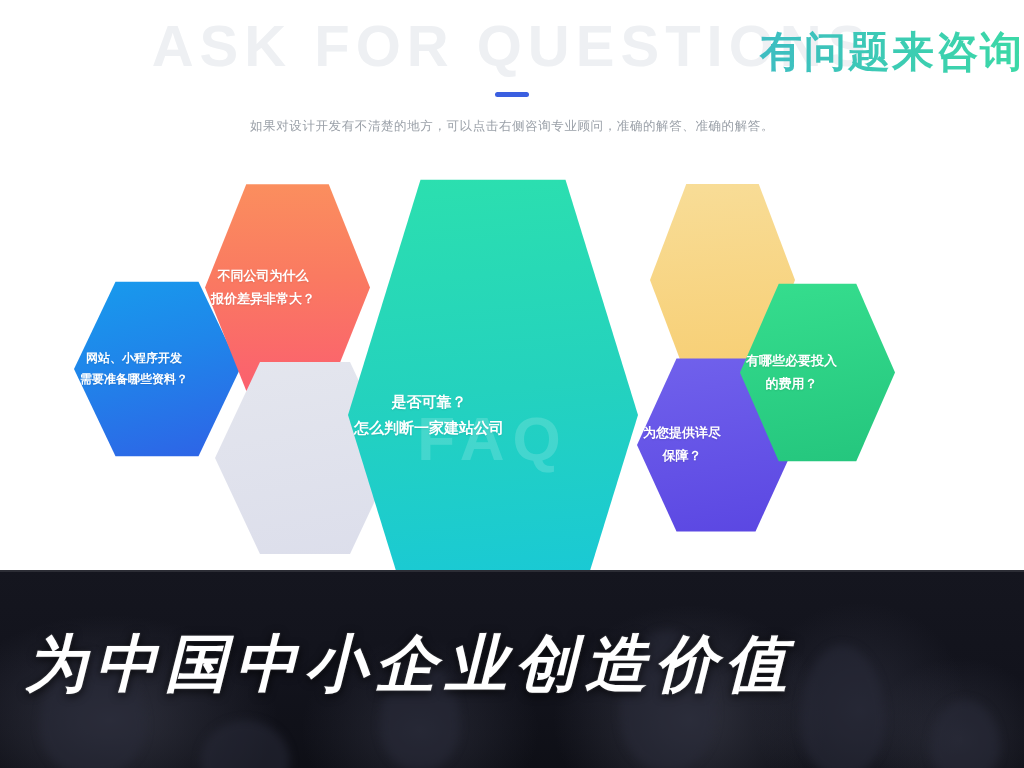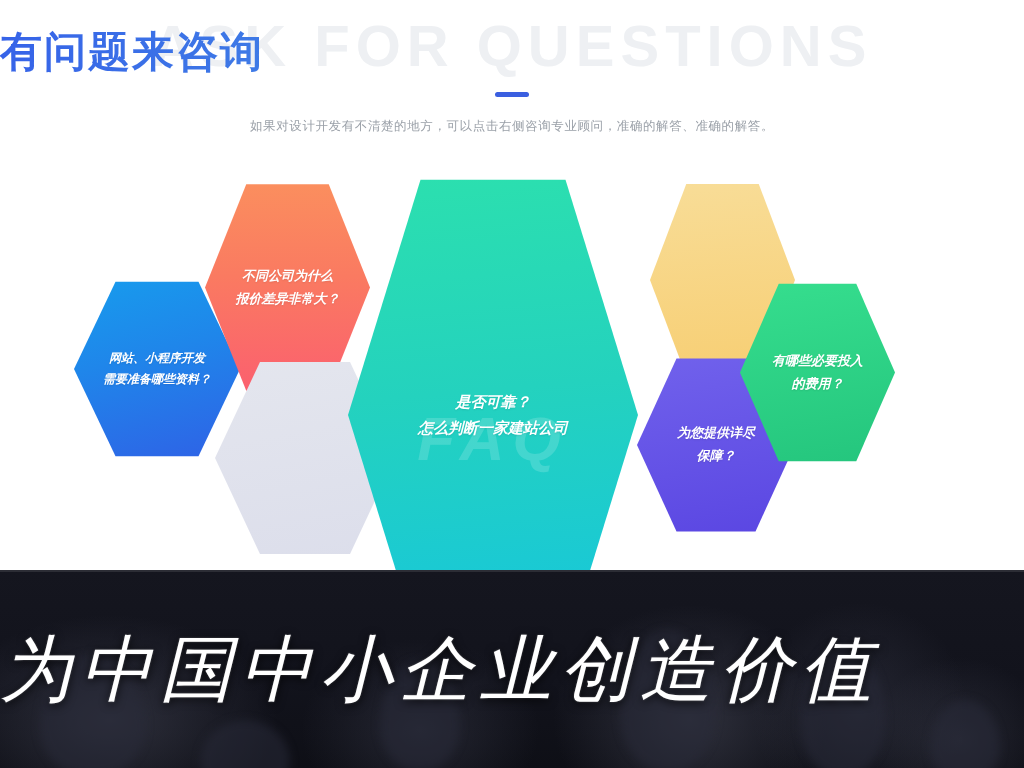--- a/index.html
+++ b/index.html
@@ -17,21 +17,21 @@
   .watermark {
     position:absolute; left:0; top:12px; width:1024px;
     text-align:center;
     font-size:58px; font-weight:bold; letter-spacing:6px;
     color:#eef0f3;
     font-family:"Liberation Sans","DejaVu Sans",sans-serif;
     user-select:none; white-space:nowrap;
   }
   .title {
     position:absolute; left:0; top:24px; width:1024px;
-    text-align:left;
+    text-align:right;
     font-size:42px; font-weight:bold; letter-spacing:2px;
     background:linear-gradient(90deg,#3663e8 0%,#3f7ce6 28%,#3fb0cf 62%,#3bd9a6 100%);
     -webkit-background-clip:text; background-clip:text;
     -webkit-text-fill-color:transparent; color:transparent;
     white-space:nowrap;
   }
   .title-underline {
     position:absolute; left:50%; top:92px; margin-left:-17px;
     width:34px; height:5px; border-radius:3px; background:#3b5fe0;
   }
@@ -39,27 +39,26 @@
     position:absolute; left:0; top:118px; width:1024px;
     text-align:center;
     font-size:12.5px; color:#9aa0a8; letter-spacing:.6px; white-space:nowrap;
   }
 
   
   .hex-area { position:absolute; left:0; top:150px; width:1024px; height:420px; }
 
   .hex {
     position:absolute;
-    display:flex; align-items:center; justify-content:center;
+    display:flex; align-items:center; justify-content:flex-start;
     text-align:center;
     clip-path:polygon(25% 2%, 75% 2%, 100% 50%, 75% 98%, 25% 98%, 0% 50%);
     color:#ffffff;
     line-height:1.75;
     padding:0 6px;
-    font-style:italic;
   }
   .hex .label { display:block; font-weight:bold; text-shadow:0 1px 2px rgba(0,0,0,.10); }
 
   
   .hex-blue   { left:74px;  top:128px; width:166px; height:182px;
                 background:linear-gradient(165deg,#179ced 0%,#1f86ea 42%,#2f61e6 100%);
                 font-size:12px; }
   .hex-orange { left:205px; top:30px;  width:165px; height:215px;
                 background:linear-gradient(180deg,#fb8f5e 0%,#fa7a61 45%,#fb5f6f 100%);
                 font-size:13px; }
@@ -97,21 +96,21 @@
       radial-gradient(ellipse 120px 110px at 960px 170px, rgba(70,72,88,.40) 0%, rgba(16,17,28,0) 75%),
       linear-gradient(180deg,#15161f 0%,#12131c 55%,#0e0f16 100%);
     overflow:hidden;
   }
   .banner-shapes { position:absolute; inset:0; }
   .bshape { position:absolute; background:rgba(40,42,56,.55); border-radius:50% 50% 45% 45%/60% 60% 40% 40%; filter:blur(4px); }
   .banner-title {
     position:absolute; left:0; top:52px; width:820px; text-align:center;
     color:#ffffff;
     font-family:"Liberation Serif","DejaVu Serif",serif;
-    font-size:72px; font-weight:normal; font-style:italic;
+    font-size:62px; font-weight:bold; font-style:italic;
     letter-spacing:8px; white-space:nowrap;
     text-shadow:0 2px 10px rgba(0,0,0,.85), 0 0 2px rgba(255,255,255,.4);
   }
   .banner-topline { position:absolute; left:0; top:0; width:1024px; height:2px; background:rgba(255,255,255,.10); }
 </style>
 </head>
 <body>
 
 <div id="page">
 

